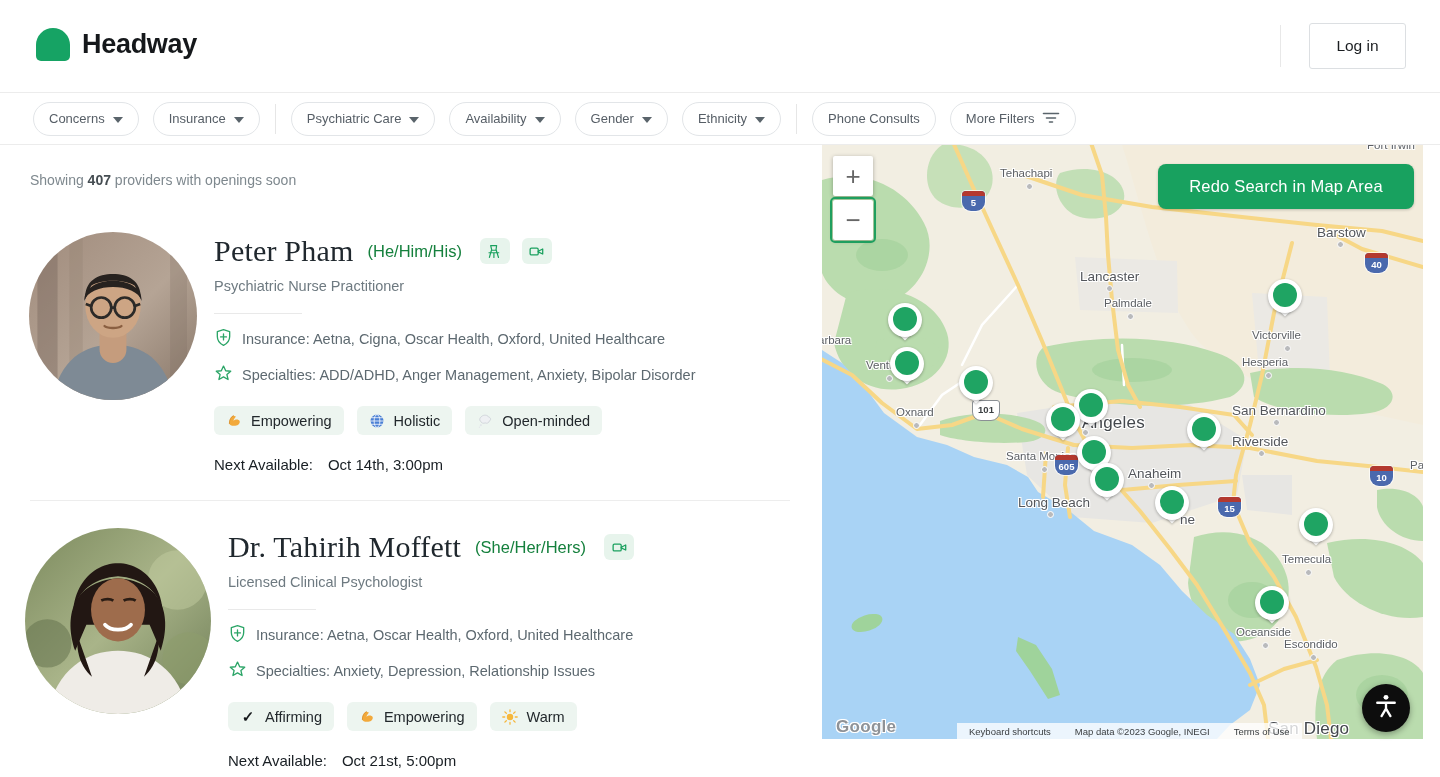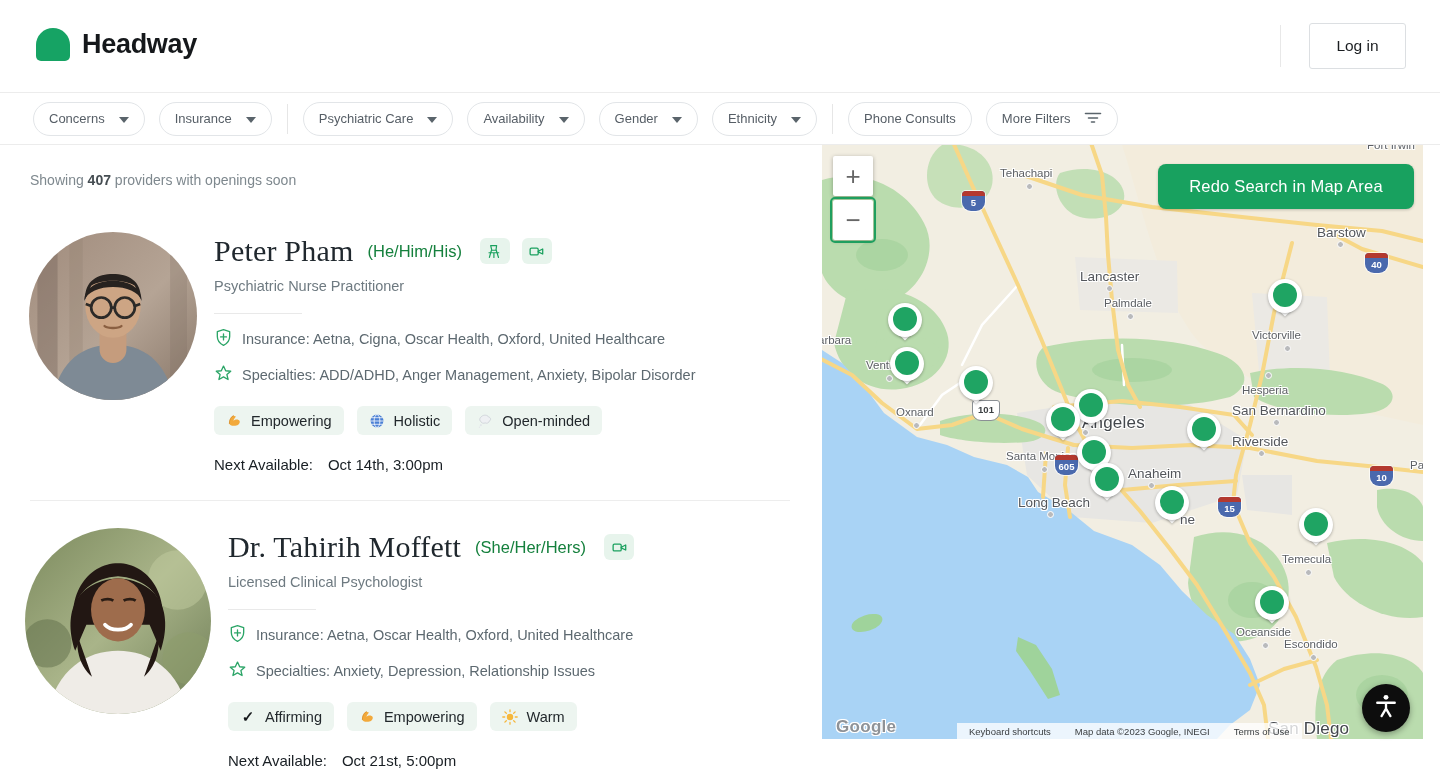--- a/index.html
+++ b/index.html
@@ -15,21 +15,21 @@
   .nav-links{display:flex;align-items:center;gap:46px;}
   .nav-link{font-size:15.5px;letter-spacing:.4px;color:#23262a;cursor:pointer;white-space:nowrap;}
   .nav-divider{width:1px;height:42px;background:#e8e8e8;}
   .login-btn{width:97px;height:46px;border:1px solid #dcdfe2;border-radius:3px;background:#fff;
              display:flex;align-items:center;justify-content:center;font-size:15.5px;color:#1b1e21;cursor:pointer;}
 
   
   .filter-bar{position:absolute;top:93px;left:0;right:0;height:51px;background:#fff;border-bottom:1px solid #ececec;
               display:flex;align-items:center;padding-left:33px;gap:14px;z-index:39;}
   .filter-pill{height:34px;border:1px solid #e2e5e8;border-radius:17px;background:#fff;display:flex;align-items:center;
-               gap:14px;padding:0 15px;font-size:13px;color:#565e66;cursor:pointer;white-space:nowrap;}
+               gap:8px;padding:0 15px;font-size:13px;color:#565e66;cursor:pointer;white-space:nowrap;}
   .filter-divider{width:1px;height:30px;background:#e6e6e6;margin:0 1px;}
 
   
   .list{position:absolute;top:145px;left:0;width:822px;bottom:0;overflow:hidden;background:#fff;}
   .results-note{padding:27px 0 0 30px;font-size:14px;color:#7e888e;}
   .results-note b{color:#454d52;font-weight:700;}
   .provider-card{display:flex;gap:17px;margin-top:44px;cursor:pointer;}
   .avatar{border-radius:50%;overflow:hidden;flex:none;}
   .avatar svg{display:block;width:100%;height:100%;}
   .pc-content{padding-top:2px;}
@@ -408,21 +408,21 @@
       <span class="map-label town" style="left: 178px; top: 22px;">Tehachapi</span>
       <span class="map-dot" style="left: 204.1px; top: 38px;"></span>
       <span class="map-label city" style="left: 495px; top: 80px;">Barstow</span>
       <span class="map-dot" style="left: 515.3px; top: 96px;"></span>
       <span class="map-label city" style="left: 258px; top: 124px;">Lancaster</span>
       <span class="map-dot" style="left: 284.1px; top: 140px;"></span>
       <span class="map-label town" style="left: 282px; top: 152px;">Palmdale</span>
       <span class="map-dot" style="left: 305.2px; top: 168px;"></span>
       <span class="map-label town" style="left: 430px; top: 184px;">Victorville</span>
       <span class="map-dot" style="left: 461.9px; top: 200px;"></span>
-      <span class="map-label town" style="left: 420px; top: 211px; margin-top: 28px;">Hesperia</span>
+      <span class="map-label town" style="left: 420px; top: 211px;">Hesperia</span>
       <span class="map-dot" style="left: 443.2px; top: 227px;"></span>
       <span class="map-label town" style="left: -4px; top: 189px;">arbara</span>
       <span class="map-label town" style="left: 44px; top: 214px;">Ventura</span>
       <span class="map-dot" style="left: 64.3px; top: 230px;"></span>
       <span class="map-label town" style="left: 74px; top: 261px; text-align: center;">Oxnard</span>
       <span class="map-dot" style="left: 91.4px; top: 277px;"></span>
       <span class="map-label big" style="left: 228px; top: 268px;">Los Angeles</span>
       <span class="map-dot" style="left: 259.9px; top: 284px;"></span>
       <span class="map-label city" style="left: 410px; top: 258px;">San Bernardino</span>
       <span class="map-dot" style="left: 450.6px; top: 274px;"></span>

